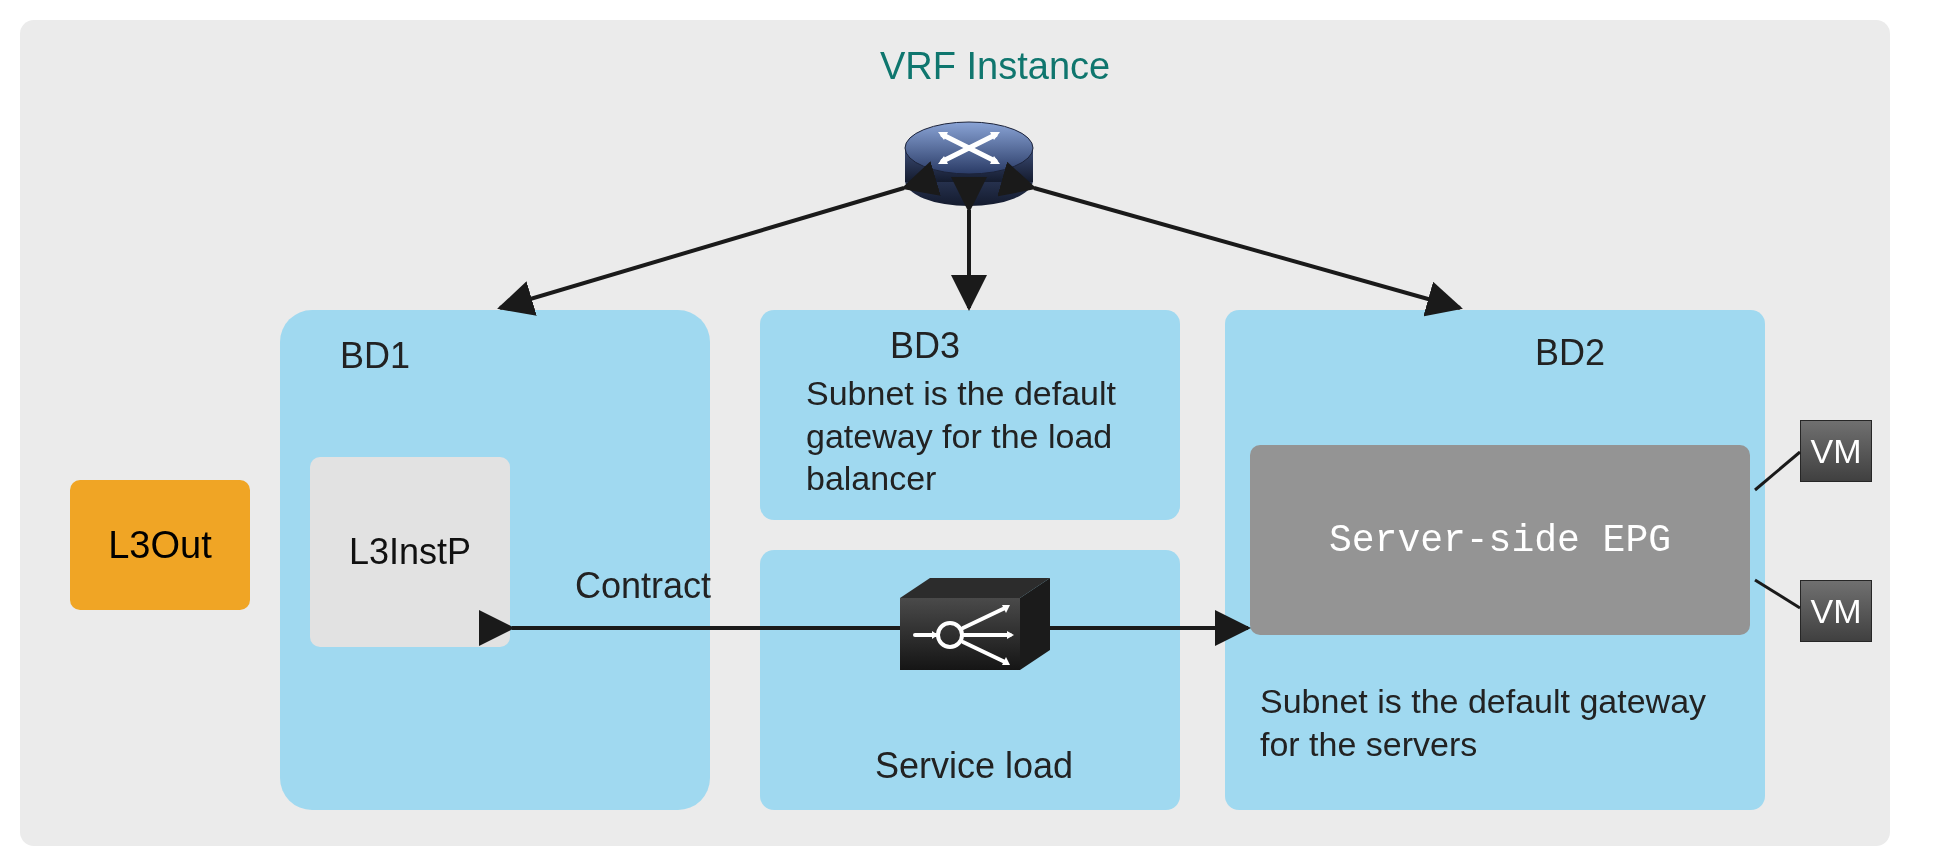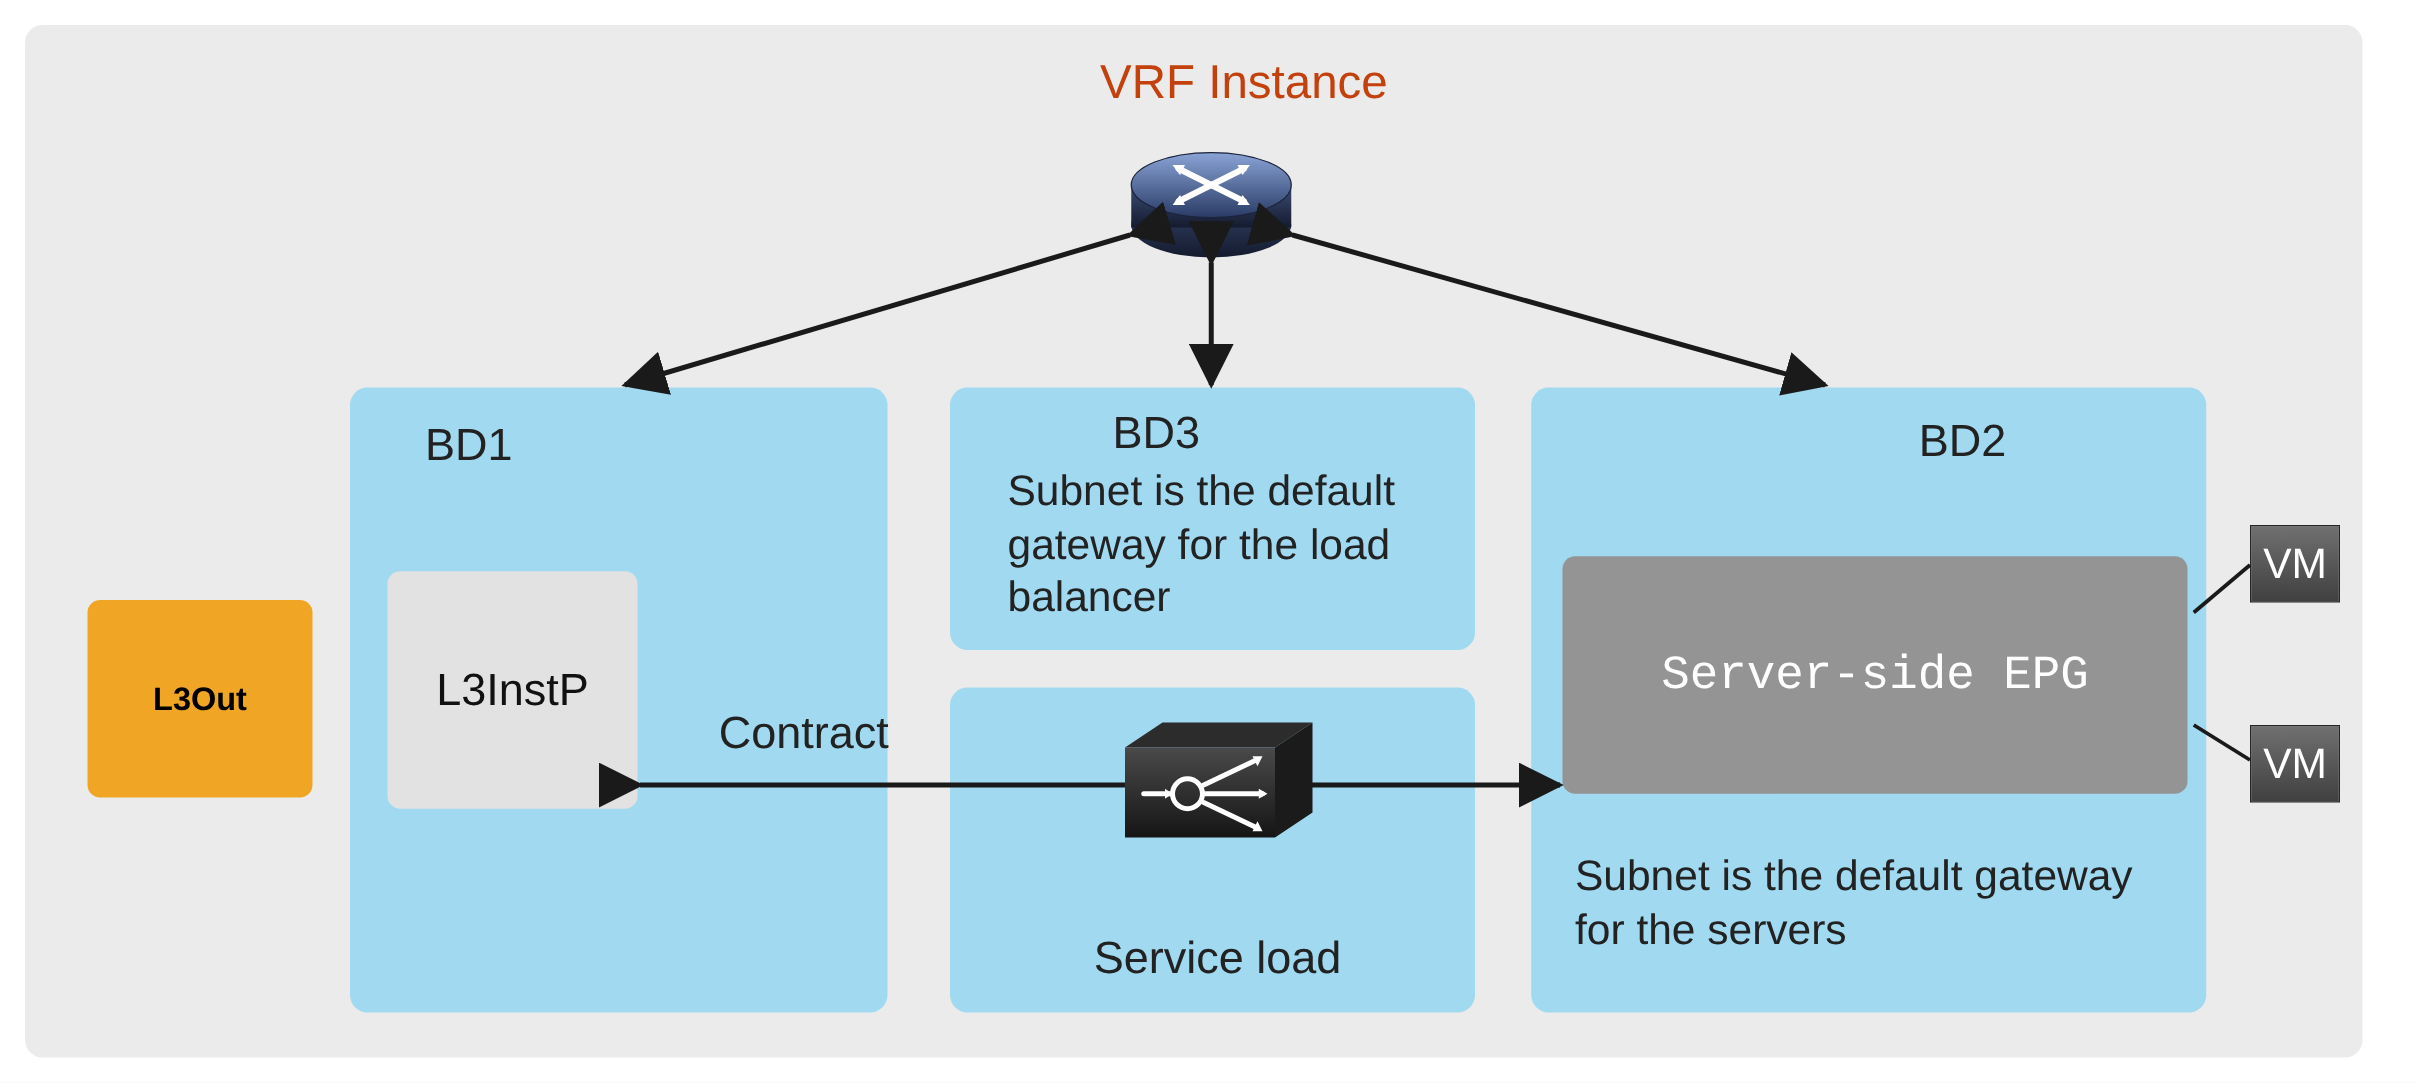--- a/index.html
+++ b/index.html
@@ -15,21 +15,21 @@
     left: 20px;
     top: 20px;
     width: 1870px;
     height: 826px;
     background: #ebebeb;
     border-radius: 14px;
   }
   .title {
     position: absolute;
     font-size: 38px;
-    color: #c2410c;
+    color: #0f766e;
   }
   .bd-box {
     position: absolute;
     background: #a0d9f0;
     border-radius: 14px;
     color: #111;
   }
   .inner-box {
     position: absolute;
     border-radius: 10px;
@@ -79,25 +79,25 @@
     pointer-events: none;
   }
 </style>
 </head>
 <body>
 
 <div class="outer">
 
   <div class="title" style="left:860px; top:25px;">VRF Instance</div>
 
-  <div class="inner-box l3out" style="left:50px; top:460px; width:180px; height:158px; font-size:26px;font-weight:bold;">
+  <div class="inner-box l3out" style="left:50px; top:460px; width:180px; height:130px; font-size:38px;">
     <span>L3Out</span>
   </div>
 
-  <div class="bd-box" style="left:260px; top:290px; width:430px; height:500px;">
+  <div class="bd-box" style="left:260px; top:290px; width:430px; height:500px;border-radius:32px;">
     <div class="label" style="left:60px; top:25px;">BD1</div>
     <div class="inner-box l3instp" style="left:30px; top:147px; width:200px; height:190px; font-size:36px;justify-content:center;">
       <span>L3InstP</span>
     </div>
   </div>
 
   <div class="bd-box" style="left:740px; top:290px; width:420px; height:210px;">
     <div class="label" style="left:130px; top:15px;">BD3</div>
     <div class="sub" style="left:30px; top:62px; width:380px;margin-left:16px;">Subnet is the default gateway for the load balancer</div>
   </div>

